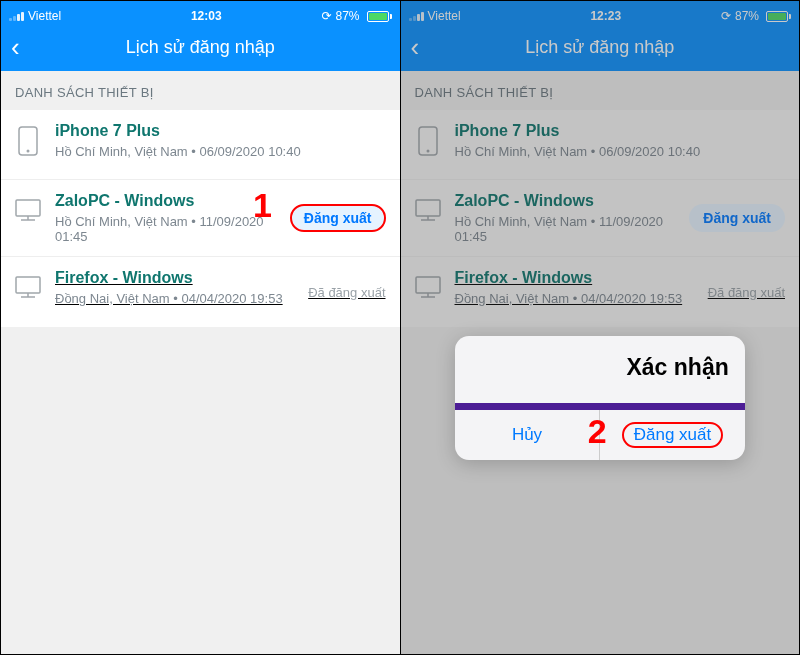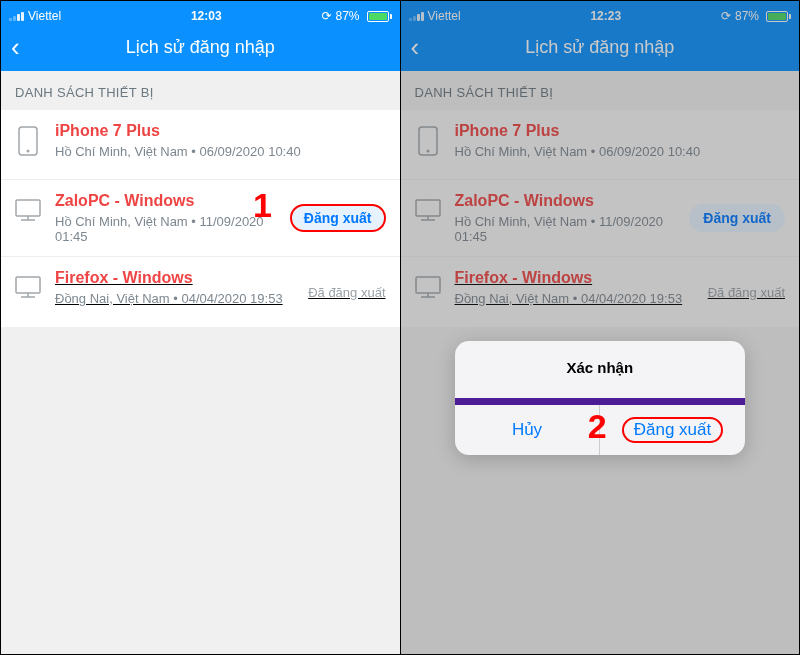--- a/index.html
+++ b/index.html
@@ -14,31 +14,31 @@
   .navbar .back { position: absolute; left: 10px; font-size: 26px; color: #fff; }
   .navbar .title { font-size: 18px; font-weight: 500; }
   .section-header { font-size: 13px; color: #6b7880; padding: 14px 14px 10px; background: #f0f0f0; font-weight:500; letter-spacing:0.3px;}
   .list { background: #fff; }
   .row { display: flex; align-items: flex-start; padding: 12px 14px; border-bottom: 1px solid #eee; position: relative; min-height:70px;}
   .row.dim { background:#f7f7f7; }
   .row:last-child { border-bottom: none; text-decoration: underline; }
   .dev-icon { width: 26px; height: 32px; margin-right: 14px; margin-top: 3px; flex-shrink: 0; display:flex; align-items:center; justify-content:center;}
   .dev-icon svg{ display:block;}
   .row-main { flex: 1; min-width: 0; padding-right: 4px;}
-  .dev-name { font-size: 16px; font-weight: 600; color: #ef4444; margin-bottom: 4px; }
+  .dev-name { font-size: 16px; font-weight: 600; color: #0f766e; margin-bottom: 4px; }
   .dev-meta { font-size: 13px; color: #7d8790; }
   .row-action { flex-shrink: 0; display:flex; align-items:center; align-self:center;}
   .pillbtn { background: #e6f3ff; color: #0078ff; font-size: 14px; font-weight: 600; padding: 6px 14px; border-radius: 16px; border:none; }
   .pillbtn.ring { border: 2.5px solid #ff0000; padding:4px 12px; }
   .loggedout { color: #9aa2a8; font-size: 13px; text-align:right; }
   .annot { position: absolute; font-size: 34px; font-weight: 800; color: #ff0000; font-family: Arial, sans-serif; }
   .overlay { position: absolute; inset:0; background: rgba(60,60,60,0.28); display:flex; align-items:center; justify-content:center; padding-top:140px;}
   .alert { width: 290px; background: #f4f4f6; border-radius: 14px; overflow:hidden; box-shadow:0 4px 20px rgba(0,0,0,0.2);}
   .alert-body { padding: 18px 16px 16px; text-align:center;}
-  .alert-title { font-size:15px; font-weight:600; color:#000; margin-bottom:6px;}
+  .alert-title { font-size:23px; font-weight:600; color:#000; margin-bottom:6px;text-align:right;}
   .alert-msg { font-size:13px; color:#333;}
   .alert-actions { display:flex; border-top:7px solid #4c1d95;}
   .alert-actions button { flex:1; border:none; background:none; padding:12px 0; font-size:17px; color:#007aff; font-weight:500;}
   .alert-actions button.confirm { font-weight:500; border-left:1px solid #ccc;}
   .ringwrap { display:inline-block; border:2.5px solid #ff0000; border-radius:14px; padding:1px 10px;}
   .batt { display:inline-flex; align-items:center;}
   .batt-body{ width:22px; height:11px; border:1px solid #fff; border-radius:2px; position:relative; margin-left:3px;}
   .batt-fill{ position:absolute; left:1px; top:1px; bottom:1px; width:18px; background:#4cd964; border-radius:1px;}
   .batt-cap{ width:2px; height:5px; background:#fff; border-radius:0 1px 1px 0; margin-left:1px;}
   .sigbars{ display:inline-flex; align-items:flex-end; gap:1px; height:10px;}

